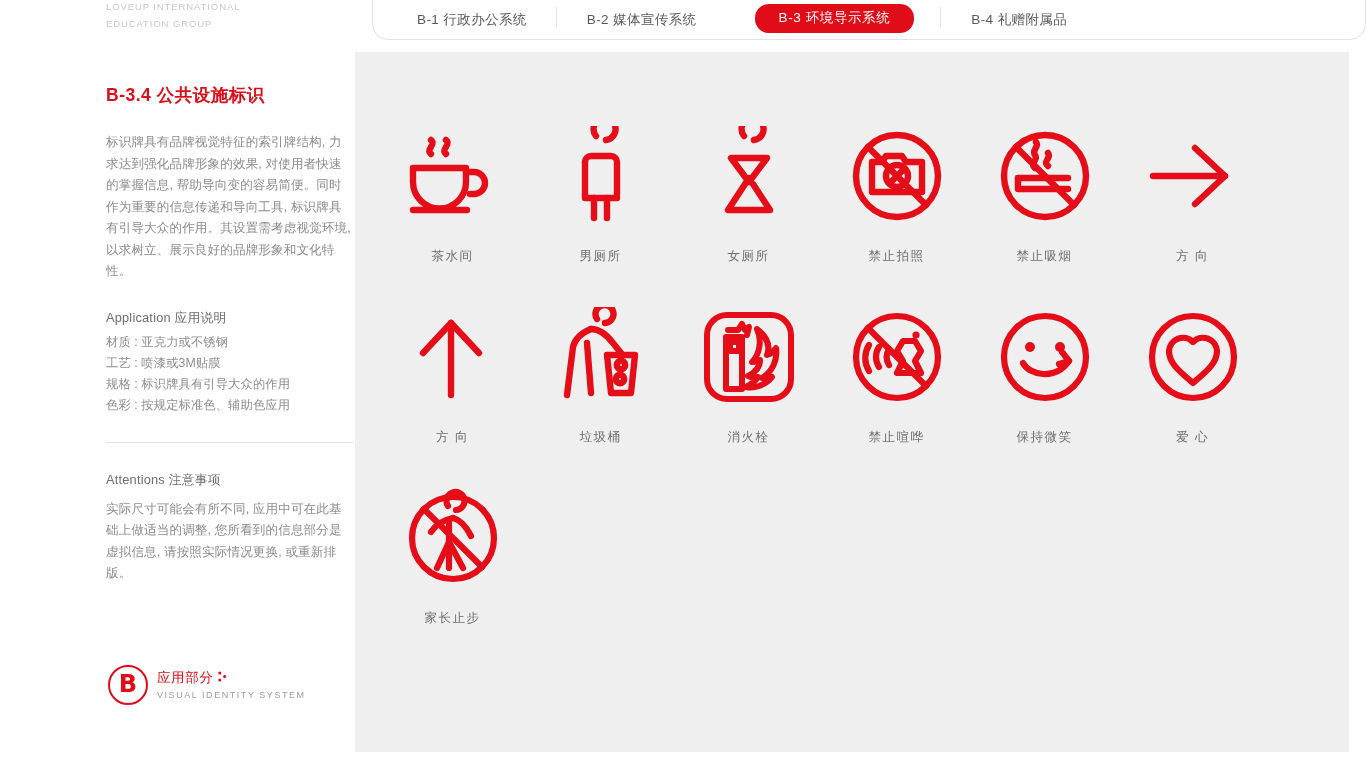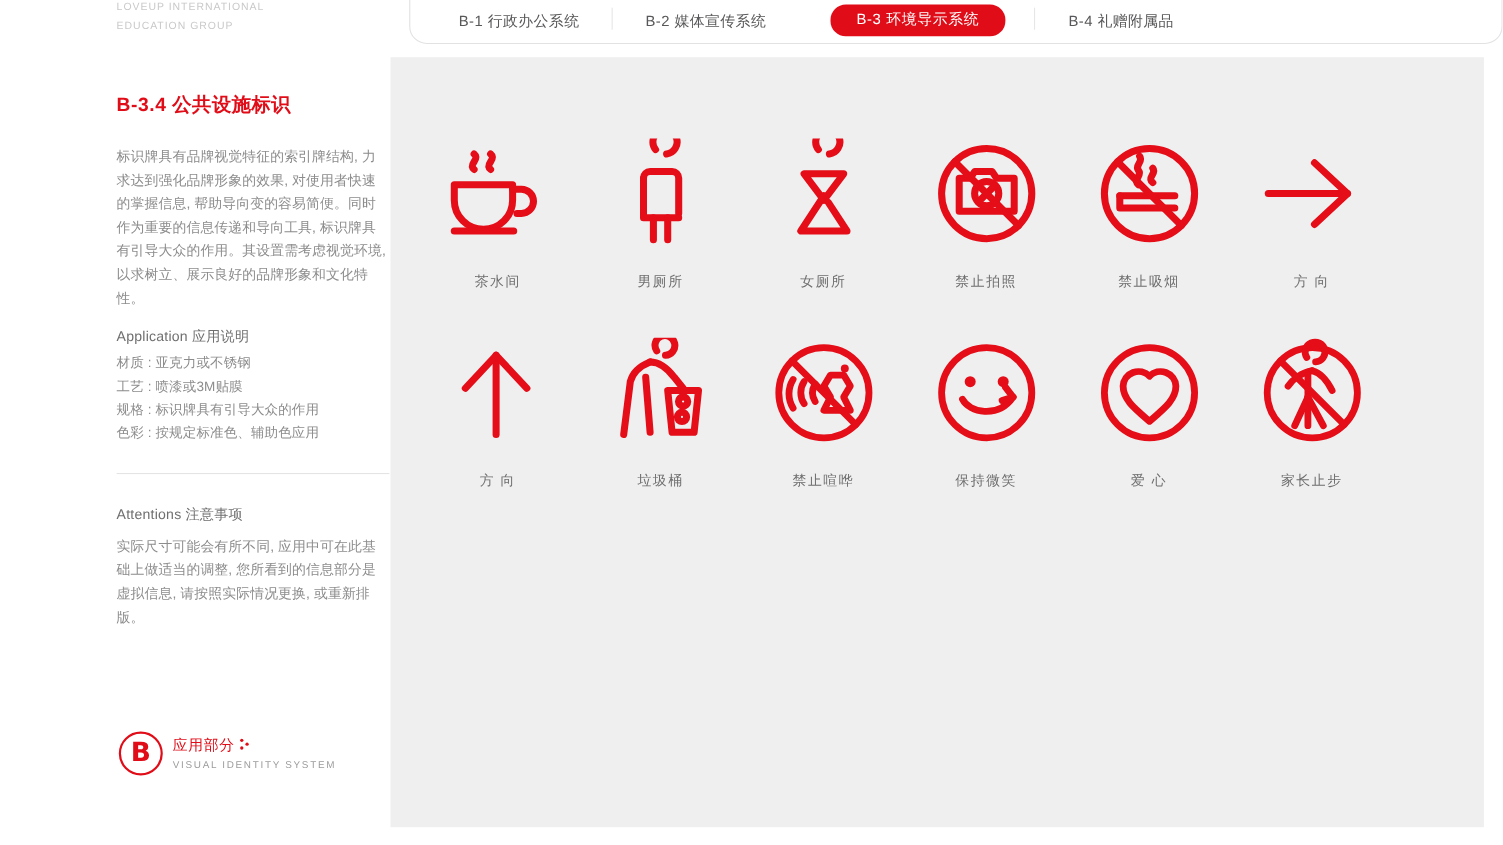--- a/index.html
+++ b/index.html
@@ -86,21 +86,21 @@
     color: #8c8c8c;
     font-size: 12.6px;
     line-height: 21.5px;
     letter-spacing: 0.1px;
     margin: 0;
   }
   .block-head {
     color: #6f6f6f;
     font-size: 12.8px;
     line-height: 21px;
-    margin: 12px 0 4px 0;
+    margin: 24px 0 4px 0;
     letter-spacing: 0.2px;
   }
   .spec-line {
     color: #8c8c8c;
     font-size: 12.3px;
     line-height: 21px;
     letter-spacing: 0.1px;
   }
   .divider {
     width: 248px; height: 1px;
@@ -348,20 +348,32 @@
             <path d="M42 22c8 0 16 6 22 14l8 10"></path>
             <path d="M38 36l4 50"></path>
             <path d="M58 48h28l-4 38H62z"></path>
             <circle cx="72" cy="58" r="4.2"></circle>
             <circle cx="71" cy="72" r="4.2"></circle>
           </svg>
         </div>
         <div class="cap">垃圾桶</div>
       </div>
 
+      <div class="cell">
+        <div class="ico">
+          <svg width="104" height="100" viewBox="0 0 104 100" fill="none" stroke="#e40d18" stroke-width="6" stroke-linecap="round" stroke-linejoin="round">
+            <rect x="10" y="8" width="84" height="84" rx="20"></rect>
+            <path d="M29 30h16v52H29z"></path>
+            <path d="M31 23h10l4 -6 3 6 4 -3 -2 8"></path>
+            <path d="M33 35h9v9h-9z"></path>
+            <path d="M60 22c10 8 14 16 10 26 6 -2 9 -7 9 -7 2 12 -4 24 -14 30 6 1 10 -1 10 -1 -6 8 -18 12 -26 10 8 -4 12 -10 12 -10 -6 1 -10 -1 -10 -1 8 -4 12 -10 12 -16 -4 2 -8 2 -8 2 8 -8 10 -22 5 -33z"></path>
+          </svg>
+        </div>
+        <div class="cap">消火栓</div>
+      </div>
 
       <div class="cell">
         <div class="ico">
           <svg width="104" height="100" viewBox="0 0 104 100" fill="none" stroke="#e40d18" stroke-width="6.2" stroke-linecap="round" stroke-linejoin="round">
             <circle cx="52" cy="50" r="41"></circle>
             <path d="M24 38c-5 8 -5 18 0 26"></path>
             <path d="M34 40c-4 6 -4 14 0 20"></path>
             <path d="M44 42c-3 5 -3 11 0 16"></path>
             <path d="M58 34l-6 10 6 10 -6 12h24l-6 -12 6 -10 -6 -10z"></path>
             <circle cx="71" cy="28" r="3.6" fill="#e40d18" stroke="none"></circle>

